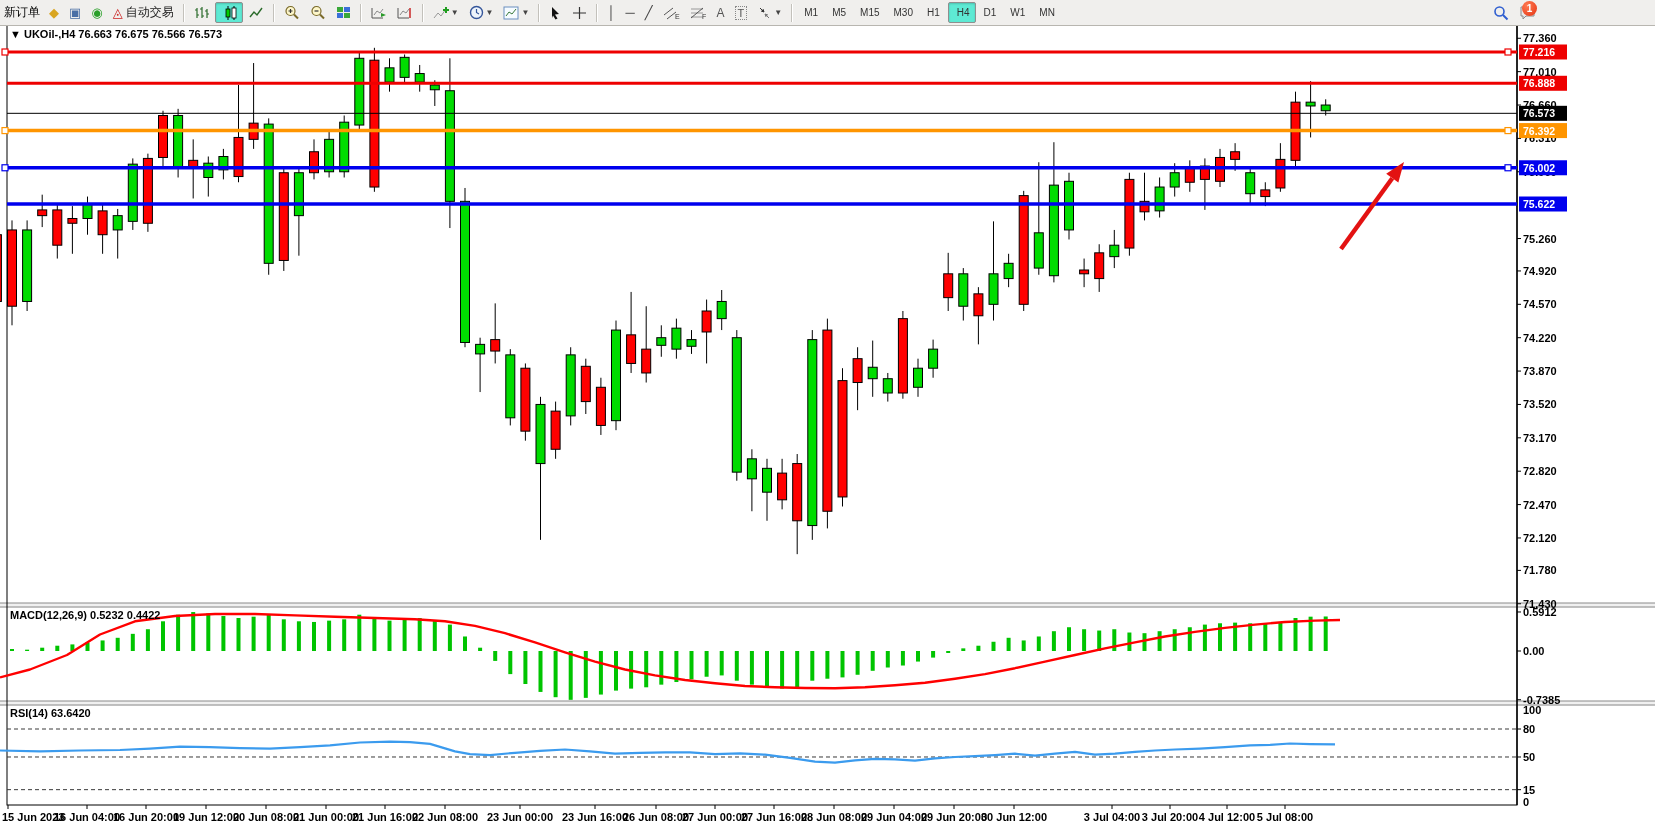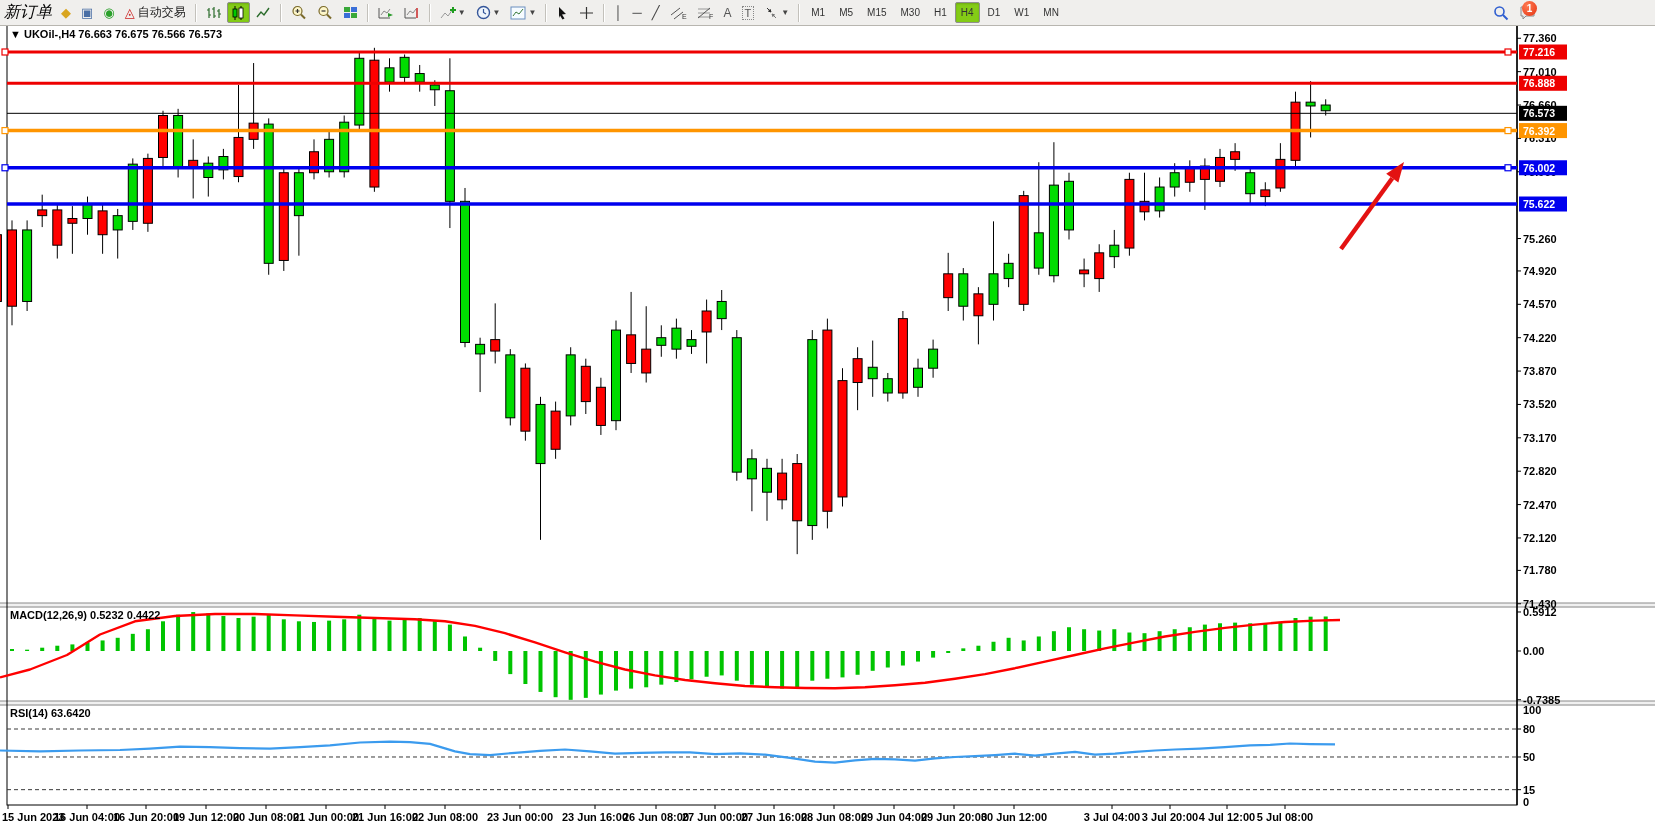--- a/index.html
+++ b/index.html
@@ -2,21 +2,21 @@
 <html><head>
 <meta charset="utf-8">
 <style>
   html,body{margin:0;padding:0;background:#fff;font-family:"Liberation Sans","DejaVu Sans",sans-serif;}
   #stage{position:relative;width:1655px;height:828px;overflow:hidden;background:#fff;}
   
   #toolbar{position:absolute;top:0;left:0;width:1655px;height:25px;background:#f0efed;
     border-bottom:1px solid #b8b6b0;display:flex;align-items:center;z-index:5;font-size:12px;color:#222;}
   .tbtn{height:21px;display:flex;align-items:center;justify-content:center;padding:0 3px;margin:0 1px;
     border:1px solid transparent;border-radius:2px;box-sizing:border-box;cursor:default;white-space:nowrap;}
-  .tbtn.active{border:1px solid #8f8f8f;background:#84cc16;box-shadow:inset 0 1px 2px rgba(0,0,0,.18);}
+  .tbtn.active{border:1px solid #8f8f8f;background:#5eead4;box-shadow:inset 0 1px 2px rgba(0,0,0,.18);padding-left:8px;}
   .tbtn svg{display:block}
   .sep{width:1px;height:18px;background:#c3c1bb;border-right:1px solid #fff;margin:0 4px;}
   .dd{font-size:8px;color:#444;margin-left:2px;}
   .tf{font-size:10px;padding:0 5px;color:#333;}
   .glyph{font-size:13px;line-height:13px;}
   #chat-badge{position:absolute;top:1px;right:118px;width:15px;height:15px;border-radius:50%;
     background:radial-gradient(circle at 35% 30%,#ff7b52,#e63312);color:#fff;font-size:10px;font-weight:bold;
     display:flex;align-items:center;justify-content:center;z-index:6;}
   #spacer{flex:1}
   
@@ -25,21 +25,21 @@
   .axis-t{font-size:11px;font-weight:700;fill:#000;}
   .badge-t{font-size:10.5px;font-weight:700;fill:#fff;}
   .lbl-t{font-size:11px;font-weight:700;fill:#000;}
 </style>
 </head>
 <body>
 
 <div id="stage">
 
   <div id="toolbar">
-    <button class="tbtn" style="border:none;background:none;font-family:inherit;font-size:16px;font-style:italic;">新订单</button>
+    <button class="tbtn" style="border:none;background:none;font-family:inherit;font-size:12px;">新订单</button>
     <div class="tbtn">
         <span class="glyph" style="color:#d9a520;">◆</span>
       </div>
     <div class="tbtn">
         <span class="glyph" style="color:#4a6fa5;">▣</span>
       </div>
     <div class="tbtn">
         <span class="glyph" style="color:#2aa02a;">◉</span>
       </div>
     <div class="tbtn">

